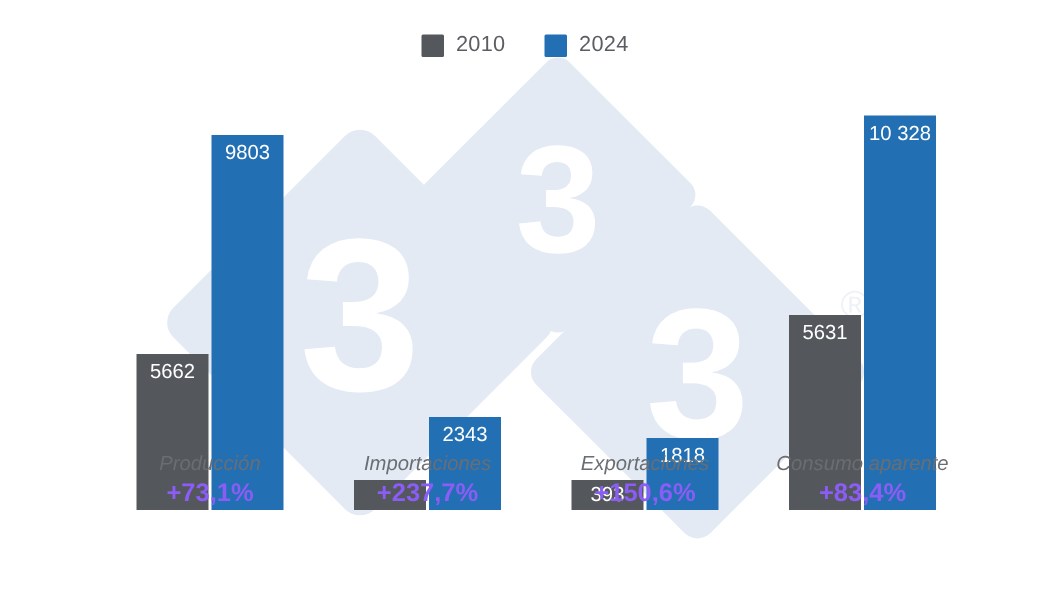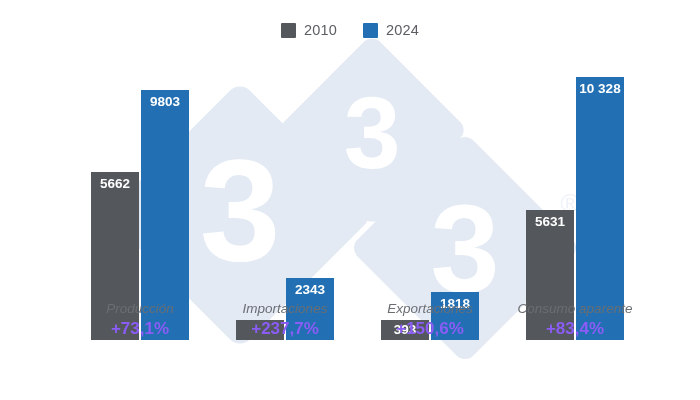--- a/index.html
+++ b/index.html
@@ -89,21 +89,21 @@
   }
   .bar.s2010 { background: #54585d; }
   .bar.s2024 { background: #2270b3; }
   .bar-value {
     position: absolute;
     left: 0;
     right: 0;
     top: 4px;
     text-align: center;
     font-size: 13.5px;
-    font-weight: bold;
+    font-weight: normal;
     color: #ffffff;
     white-space: nowrap;
   }
 
   .group-footer {
     position: absolute;
     left: 0;
     bottom: 0;
     width: 100%;
     text-align: center;
@@ -159,21 +159,21 @@
     <div class="legend-entry">
       <span class="legend-swatch" style="background:#2270b3"></span>
       <span class="legend-label">2024</span>
     </div>
   </div>
 
   <div id="plot">
 
     <div class="group" style="left:60px; width:160px;">
       <div class="bars">
-        <div class="bar s2010" style="height:168px;">
+        <div class="bar s2010" style="height:104px;">
           <span class="bar-value">5662</span>
         </div>
         <div class="bar s2024" style="height:250px;">
           <span class="bar-value">9803</span>
         </div>
       </div>
       <div class="group-footer">
         <div class="cat-label">Producción</div>
         <div class="cat-change">+73,1%</div>
       </div>

